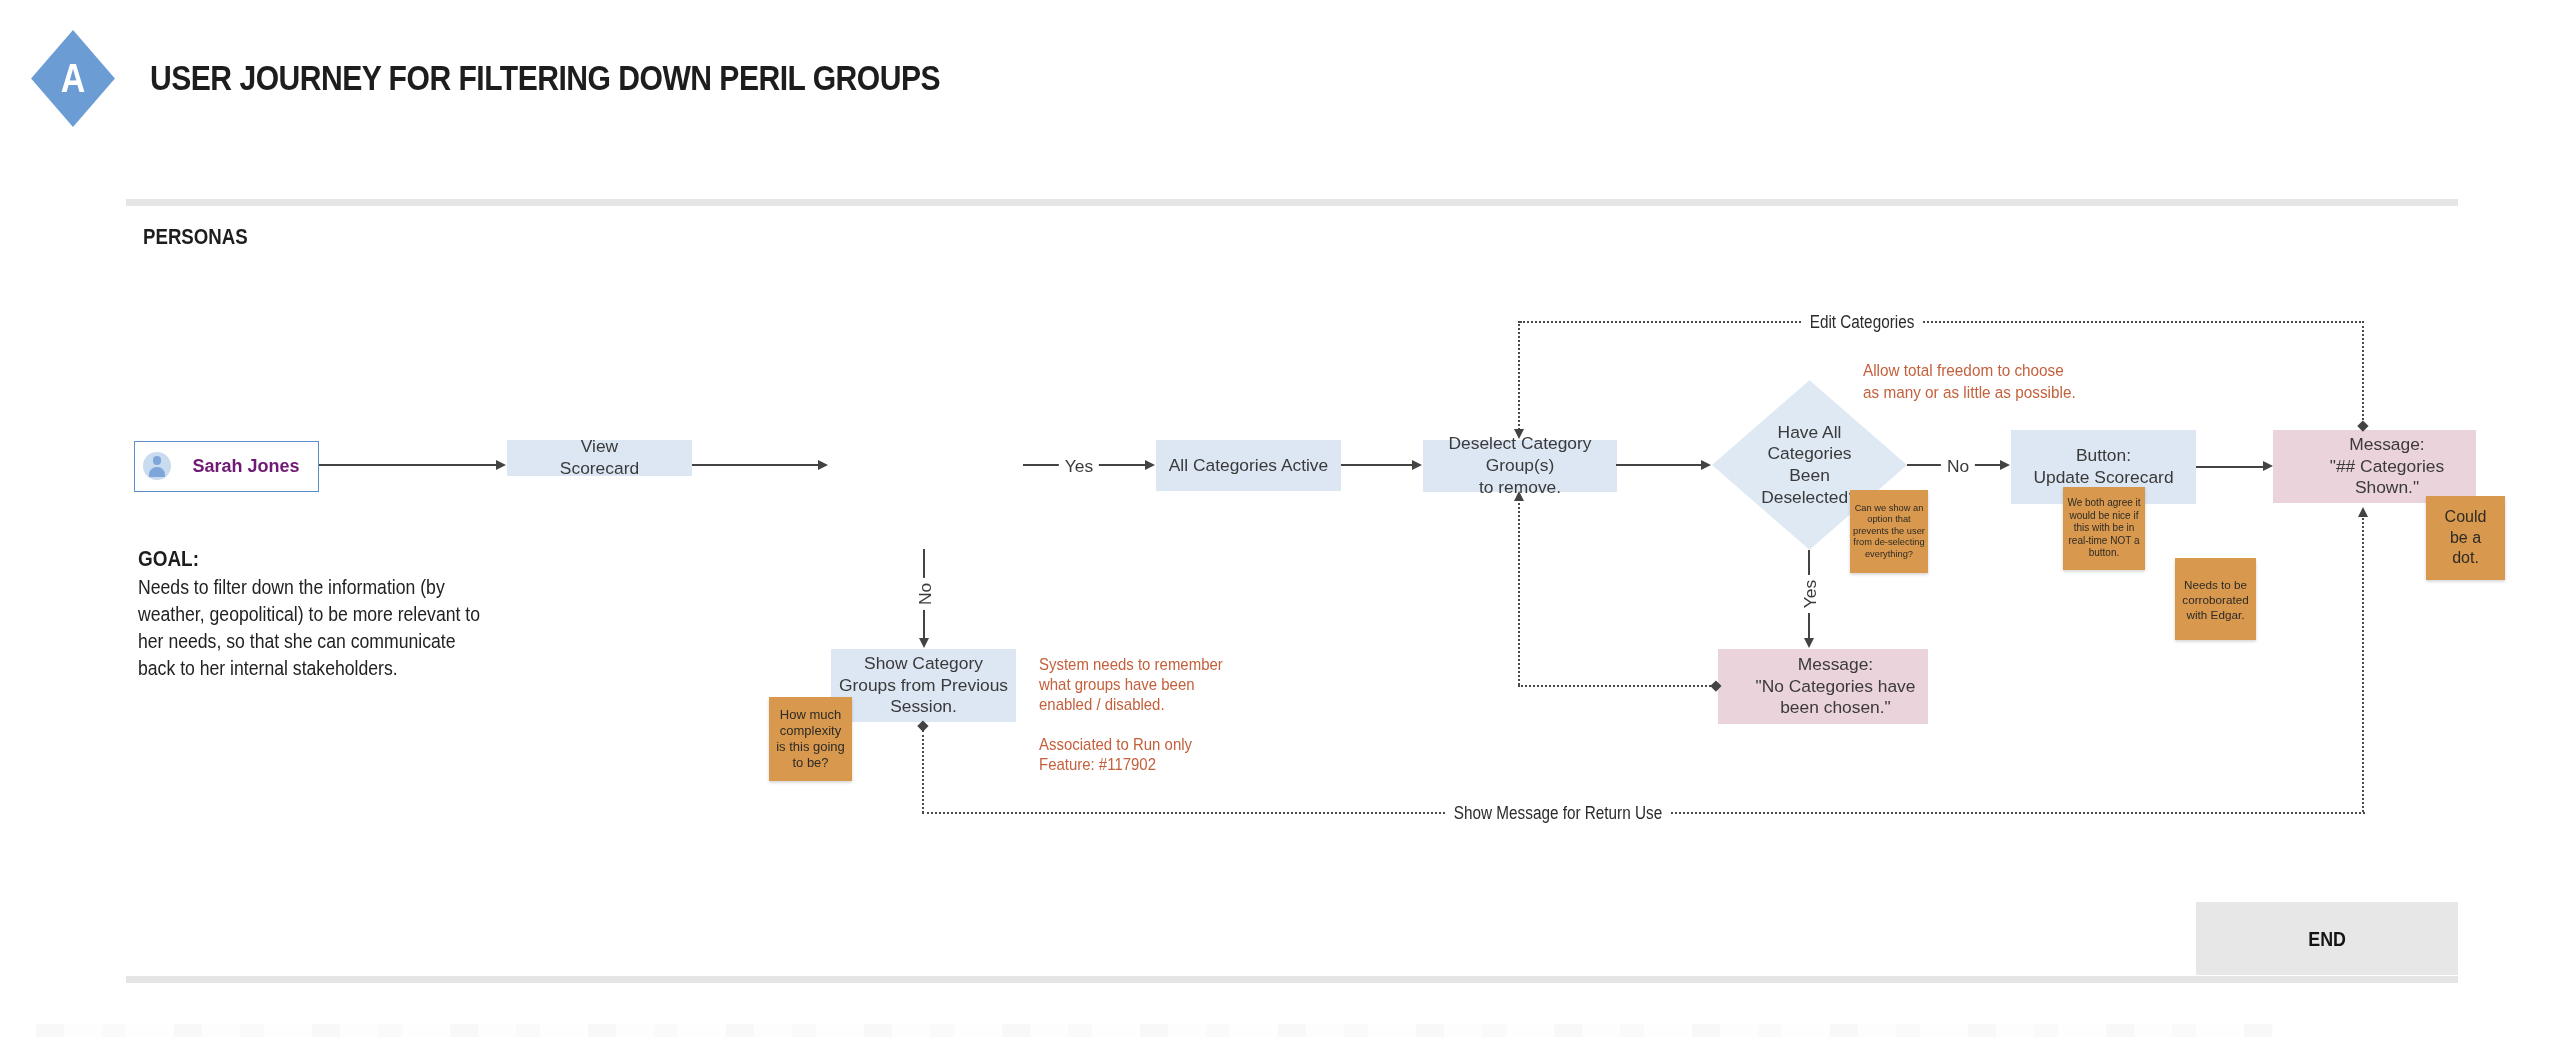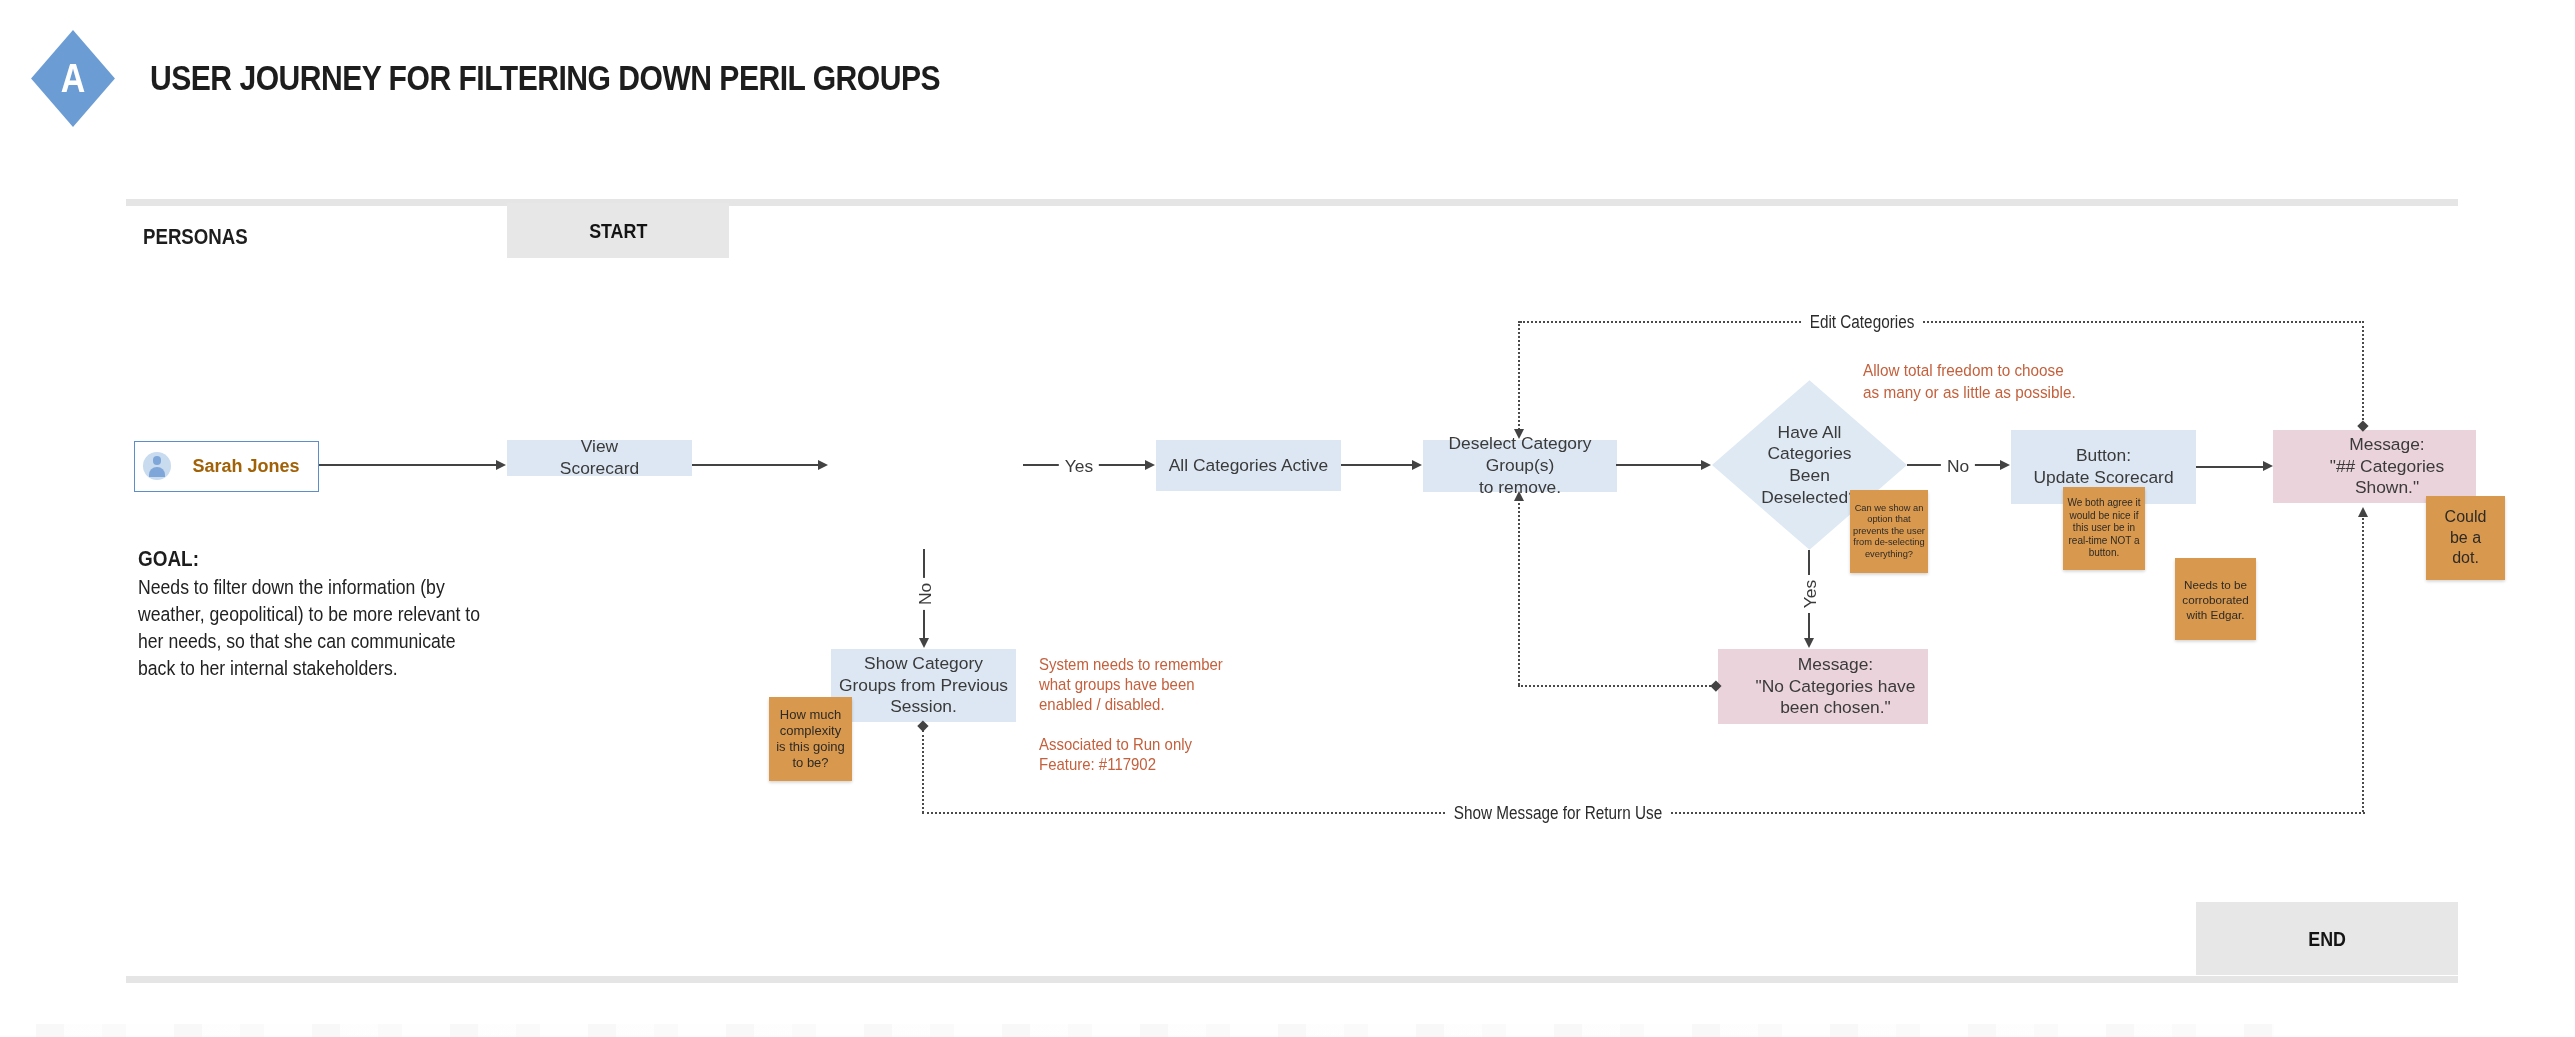--- a/index.html
+++ b/index.html
@@ -49,30 +49,27 @@
       </svg>
     <div style="position:absolute;left:0;top:0;width:84px;height:97px;display:flex;align-items:center;justify-content:center;color:#fff;font-size:40px;font-weight:bold;transform:scaleX(0.85);">A</div>
   </div>
   <div class="abs cond" style="left:150px;top:58px;font-size:35px;font-weight:bold;color:#1d1d1d;letter-spacing:-0.6px;white-space:nowrap;">USER JOURNEY FOR FILTERING DOWN PERIL GROUPS</div>
 
   <div class="abs banner" style="left:126px;top:199px;width:2332px;height:7.2px;"></div>
   <div class="abs banner" style="left:126px;top:976px;width:2332px;height:7.2px;"></div>
 
   <div class="abs cond" style="left:143px;top:224px;font-size:21.7px;font-weight:bold;color:#1d1d1d;">PERSONAS</div>
 
-  <div class="box grayshape" style="left:507px;top:203px;width:222px;height:55px;">
-    <span style="display:inline-block;transform:scaleX(0.85);font-size:21px;font-weight:bold;color:#141414;">START</span>
-  </div>
 
   <div class="abs" style="left:134px;top:441px;width:185px;height:51px;background:#fff;border:1.8px solid #5C8FC9;box-sizing:border-box;">
     <div style="position:absolute;left:8.4px;top:9.6px;width:28px;height:28px;border-radius:50%;background:#C8DBEF;overflow:hidden;">
       <div style="position:absolute;left:9.6px;top:4.8px;width:8.4px;height:8.4px;border-radius:50%;background:#7FA6D8;"></div>
       <div style="position:absolute;left:6px;top:15px;width:15.6px;height:10.8px;border-radius:7.8px 7.8px 0 0;background:#7FA6D8;"></div>
     </div>
-    <div style="position:absolute;left:39px;top:0;right:0;height:100%;display:flex;align-items:center;justify-content:center;font-size:18px;font-weight:bold;color:#a16207;">Sarah Jones</div>
+    <div style="position:absolute;left:39px;top:0;right:0;height:100%;display:flex;align-items:center;justify-content:center;font-size:18px;font-weight:bold;color:#701a75;">Sarah Jones</div>
   </div>
 
   <div class="abs cond" style="left:138px;top:546px;font-size:22px;font-weight:bold;color:#1d1d1d;">GOAL:</div>
   <div class="abs cond" style="left:138px;top:573px;font-size:20.5px;line-height:27px;color:#222;white-space:pre-line;">Needs to filter down the information (by
 weather, geopolitical) to be more relevant to
 her needs, so that she can communicate
 back to her internal stakeholders.</div>
 
   <div class="box blue" style="left:507px;top:440px;width:185px;height:36px;">View
 Scorecard</div>
@@ -157,21 +154,21 @@
   <div class="dv" style="left:1518px;top:495px;height:190px;"></div>
   <div class="ah ah-u" style="left:1514px;top:491px;"></div>
 
   <div class="sticky" style="left:1850px;top:490px;width:78px;height:83px;font-size:9.3px;line-height:11.4px;">Can we show an
 option that
 prevents the user
 from de-selecting
 everything?</div>
   <div class="sticky" style="left:2063px;top:487px;width:82px;height:83px;font-size:10px;line-height:12.6px;">We both agree it
 would be nice if
-this user be in
+this with be in
 real-time NOT a
 button.</div>
   <div class="sticky" style="left:2133px;top:558px;width:81px;height:82px;font-size:11.7px;line-height:15px;margin-left:42px;">Needs to be
 corroborated
 with Edgar.</div>
   <div class="sticky" style="left:2426px;top:496px;width:79px;height:84px;font-size:16px;line-height:20.5px;">Could
 be a
 dot.</div>
   <div class="sticky" style="left:769px;top:697px;width:83px;height:84px;font-size:13px;line-height:16px;">How much
 complexity

